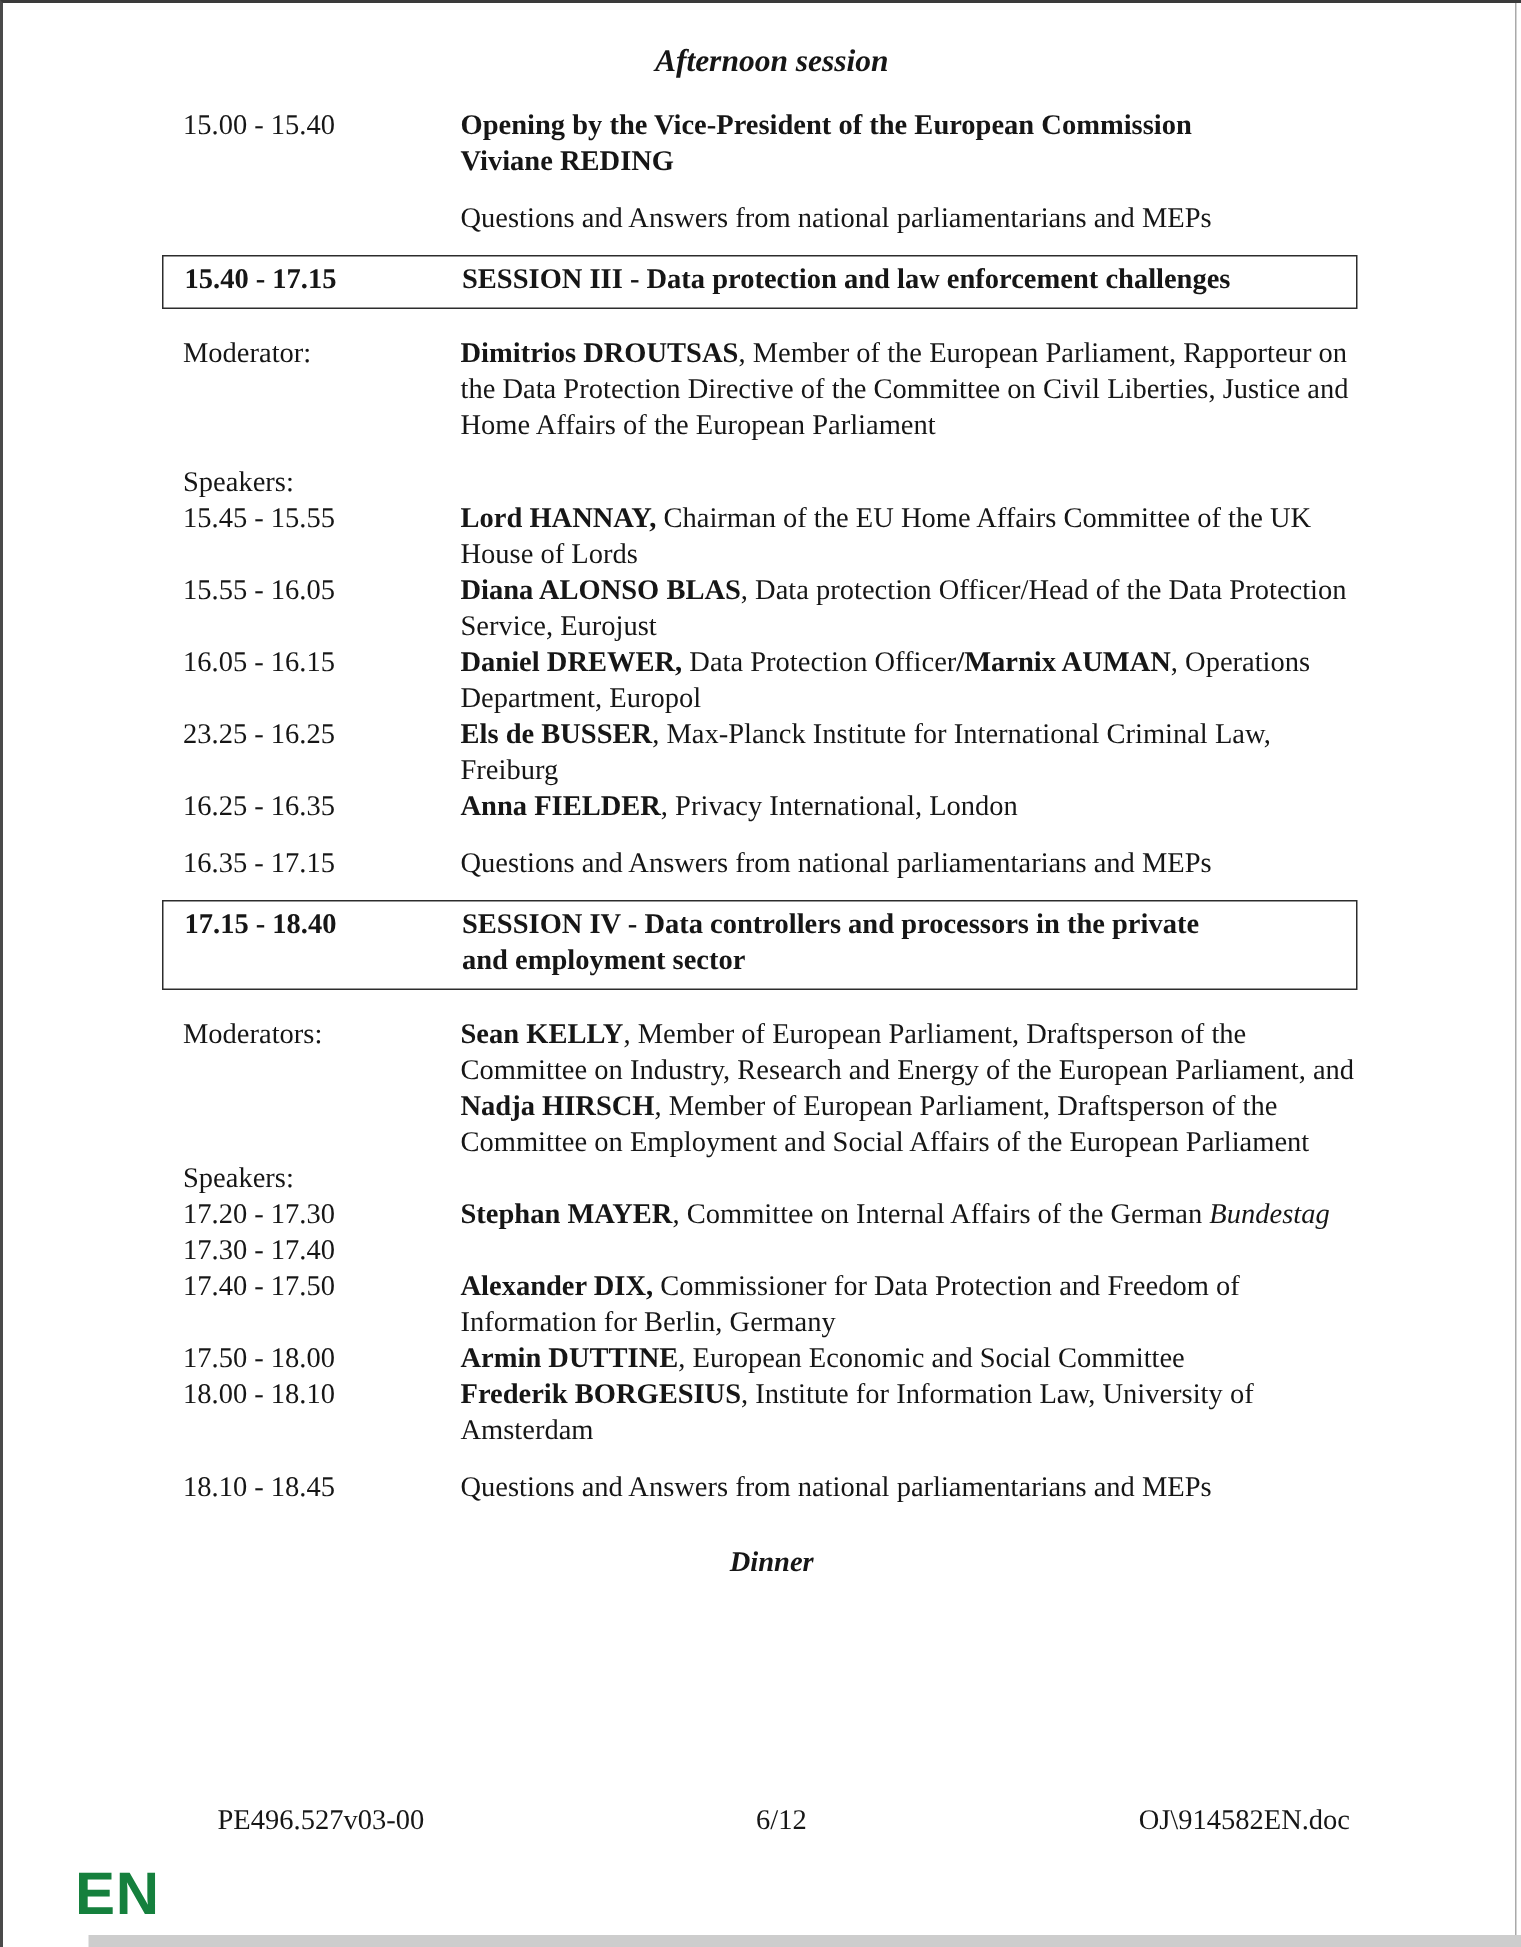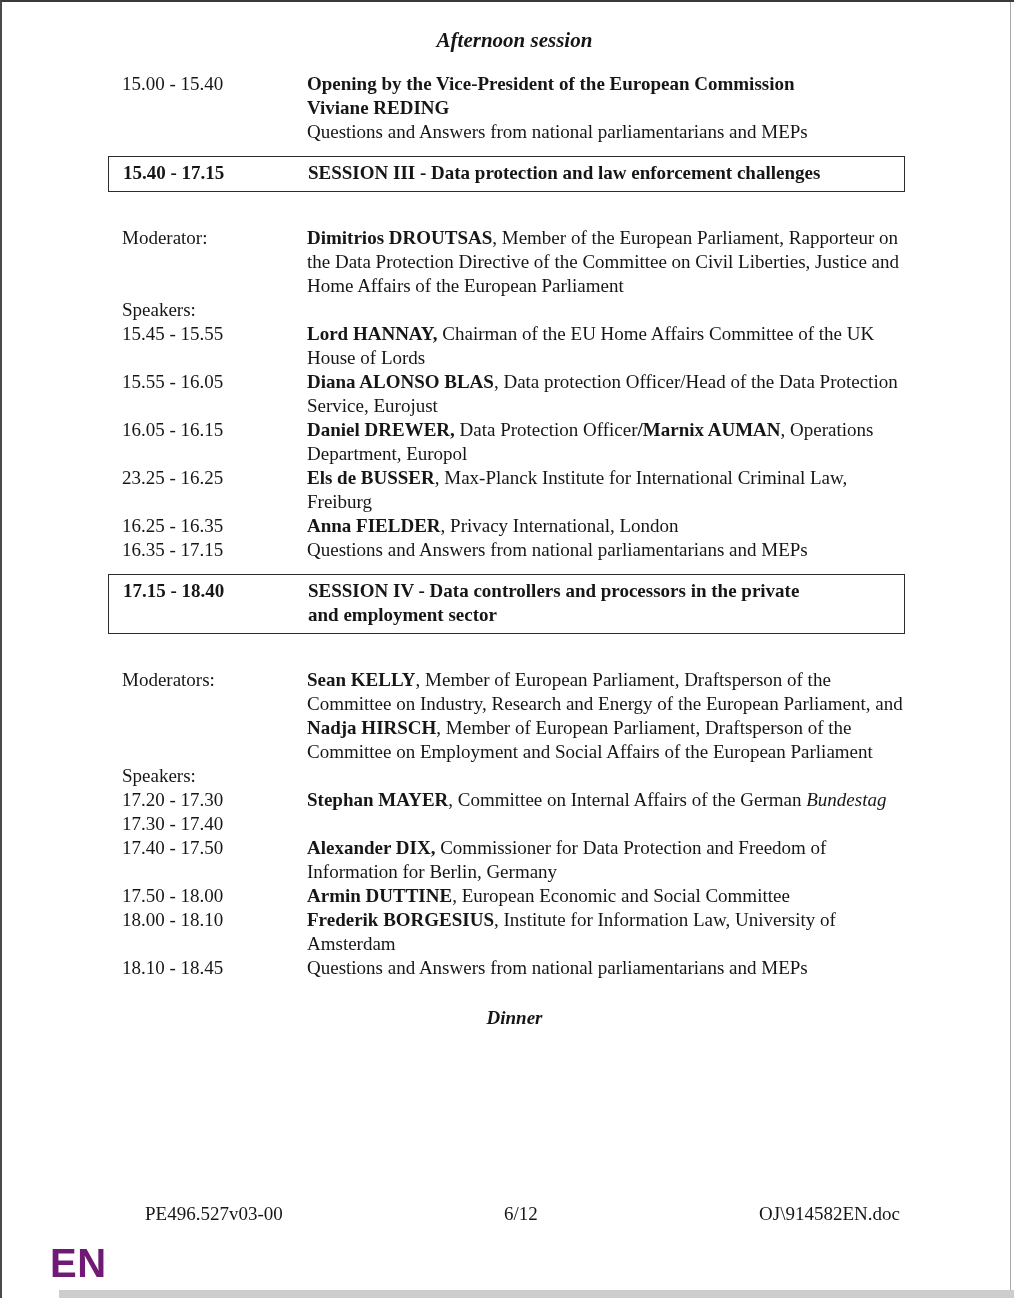--- a/index.html
+++ b/index.html
@@ -25,22 +25,22 @@
   }
   .content { padding:26px 0 0 120px; width:785px; box-sizing:content-box; }
   .title {
     text-align:center;
     font-weight:bold; font-style:italic;
     font-size:21px; line-height:24px;
     margin-bottom:20px;
   }
   .row { display:grid; grid-template-columns:185px 1fr; align-items:start; }
   .gap-sm { margin-top:12px; }
-  .gap-md { }
-  .gap-lg { margin-top:34px; }
+  .gap-md { margin-top:14px; }
+  .gap-lg { margin-top:18px; }
   .cell-left { white-space:nowrap; }
   .cell-right { padding-right:2px; }
   .session-box {
     border:1px solid #2c2c2c;
     margin-left:-14px; margin-right:2px;
     padding:4px 4px 6px 14px;
   }
   .session-box .cell-left, .session-box .cell-right { font-weight:bold; }
   .session-box { grid-template-columns:185px 1fr; }
   .b { font-weight:bold; }
@@ -53,21 +53,21 @@
   .footer {
     position:absolute; top:1200px; left:143px; width:755px;
     display:flex; justify-content:space-between;
     font-size:19px;
   }
   .lang-code {
     position:absolute; left:48px; top:1238px;
     font-family:"Liberation Sans", sans-serif;
     font-weight:bold; font-size:40px; line-height:46px;
     letter-spacing:0.5px;
-    color:#701a75;
+    color:#15803d;
   }
 </style>
 </head>
 <body>
 
 <div class="page">
 
   <div class="content">
     <div class="title">Afternoon session</div>
 

